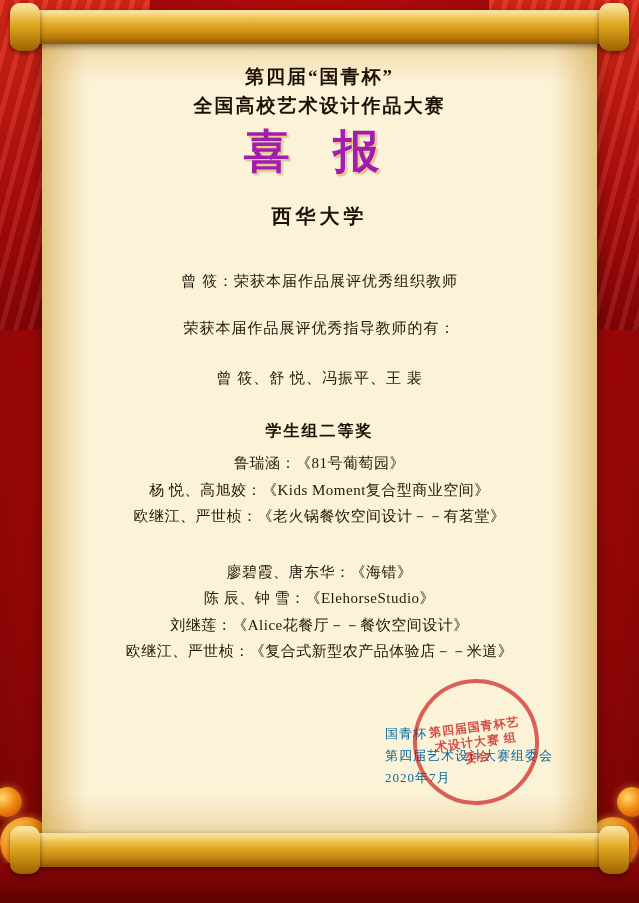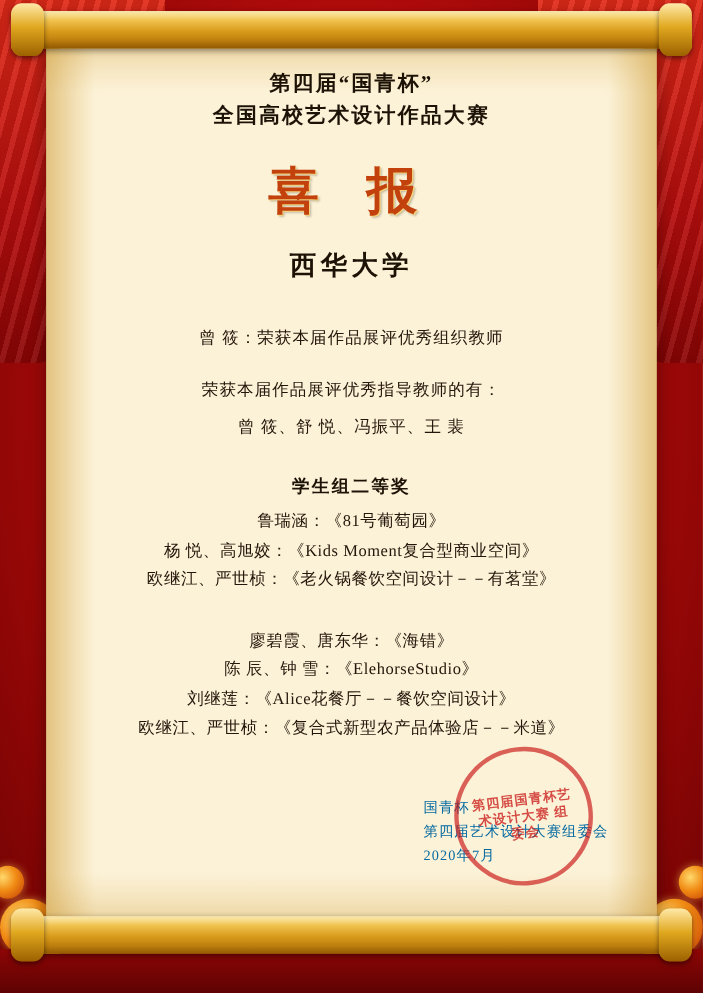--- a/index.html
+++ b/index.html
@@ -135,44 +135,44 @@
   }
 
   .hdr-line {
     font-size: 19px;
     font-weight: bold;
     letter-spacing: 2px;
     color: #1d1206;
     line-height: 1.55;
   }
   .title-xibao {
-    margin-top: 22px;
+    margin-top: 0;
     font-size: 46px;
     font-weight: bold;
     letter-spacing: 16px;
-    color: #c2410c;
+    color: #a21caf;
     text-shadow: 1px 1px 0 #f6d27a, 2px 2px 2px rgba(0,0,0,0.25);
     text-align: center;
   }
   .school {
     margin-top: 20px;
-    font-size: 24px;
+    font-size: 20px;
     font-weight: bold;
     letter-spacing: 4px;
     color: #1d1206;
   }
 
   .para {
     margin-top: 39px;
     font-size: 15px;
     letter-spacing: 1px;
     line-height: 1.7;
     color: #23160a;
   }
-  .para.tight { margin-top: 8px; }
+  .para.tight { margin-top: 24px; }
   .para.mid { margin-top: 22px; }
 
   .section {
     margin-top: 30px;
   }
   .section-title {
     font-size: 16px;
     font-weight: bold;
     letter-spacing: 2px;
     color: #1d1206;

